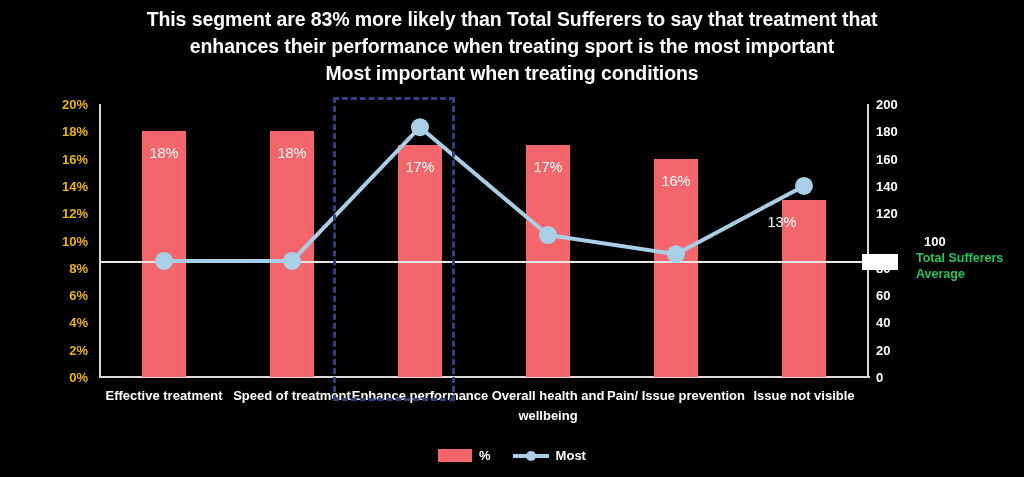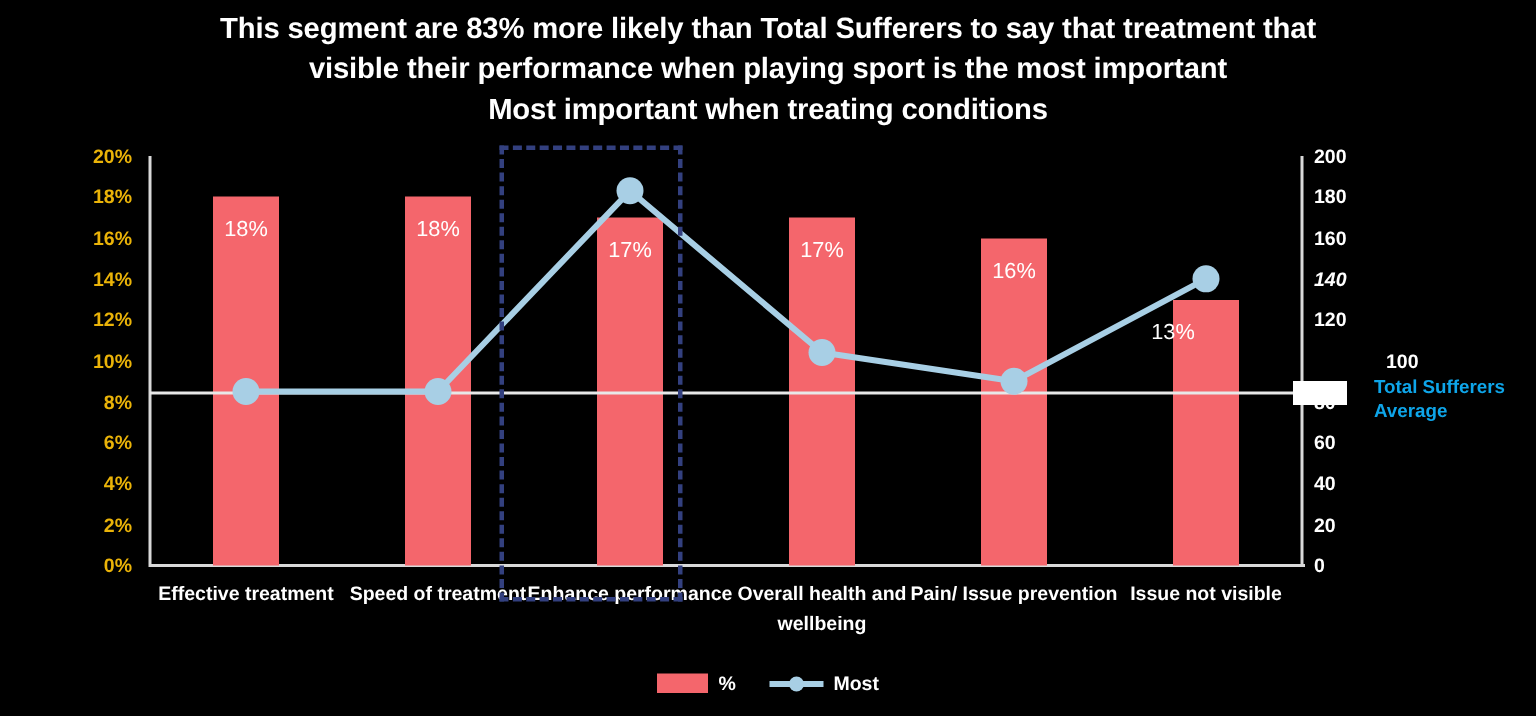--- a/index.html
+++ b/index.html
@@ -90,21 +90,21 @@
     left: 862px;
     top: 254px;
     width: 36px;
     height: 16px;
     background: #ffffff;
   }
   .avg-label {
     position: absolute;
     left: 916px;
     top: 250px;
-    color: #0ea5e9;
+    color: #22c55e;
     font-size: 12.5px;
     font-weight: bold;
     line-height: 16px;
     width: 108px;
   }
 
   
   .ytick {
     position: absolute;
     right: 0;
@@ -226,21 +226,21 @@
   }
   svg.lines { position: absolute; left: 0; top: 0; overflow: visible; }
 </style>
 </head>
 <body>
 
 <div id="root">
 
   <div class="title-block">
     <span class="title-line l1">This segment are 83% more likely than Total Sufferers to say that treatment that</span>
-    <span class="title-line l2">visible their performance when playing sport is the most important</span>
+    <span class="title-line l2">enhances their performance when treating sport is the most important</span>
     <span class="subtitle-line">Most important when treating conditions</span>
   </div>
 
   <div class="ytick-left-wrap" id="yleft">
       <div class="ytick" style="top: 377px;">0%</div>
       <div class="ytick" style="top: 349.7px;">2%</div>
       <div class="ytick" style="top: 322.4px;">4%</div>
       <div class="ytick" style="top: 295.1px;">6%</div>
       <div class="ytick" style="top: 267.8px;">8%</div>
       <div class="ytick" style="top: 240.5px;">10%</div>
@@ -252,21 +252,21 @@
     </div>
 
   <div class="ytick-right-wrap" id="yright">
       <div class="ytick-right" style="top: 377px;">0</div>
       <div class="ytick-right" style="top: 349.7px; text-align: right;">20</div>
       <div class="ytick-right" style="top: 322.4px;">40</div>
       <div class="ytick-right" style="top: 295.1px;">60</div>
       <div class="ytick-right" style="top: 267.8px;">80</div>
       <div class="ytick-right" style="top: 240.5px; margin-left: 48px;">100</div>
       <div class="ytick-right" style="top: 213.2px;">120</div>
-      <div class="ytick-right" style="top: 185.9px; font-style: italic;">140</div>
+      <div class="ytick-right" style="top: 185.9px;">140</div>
       <div class="ytick-right" style="top: 158.6px;">160</div>
       <div class="ytick-right" style="top: 131.3px;">180</div>
       <div class="ytick-right" style="top: 104px;">200</div>
     </div>
 
   <div class="axis-line-y"></div>
   <div class="axis-line-y2"></div>
   <div class="axis-line-x"></div>
 
   <div class="plot" id="plot"></div>

